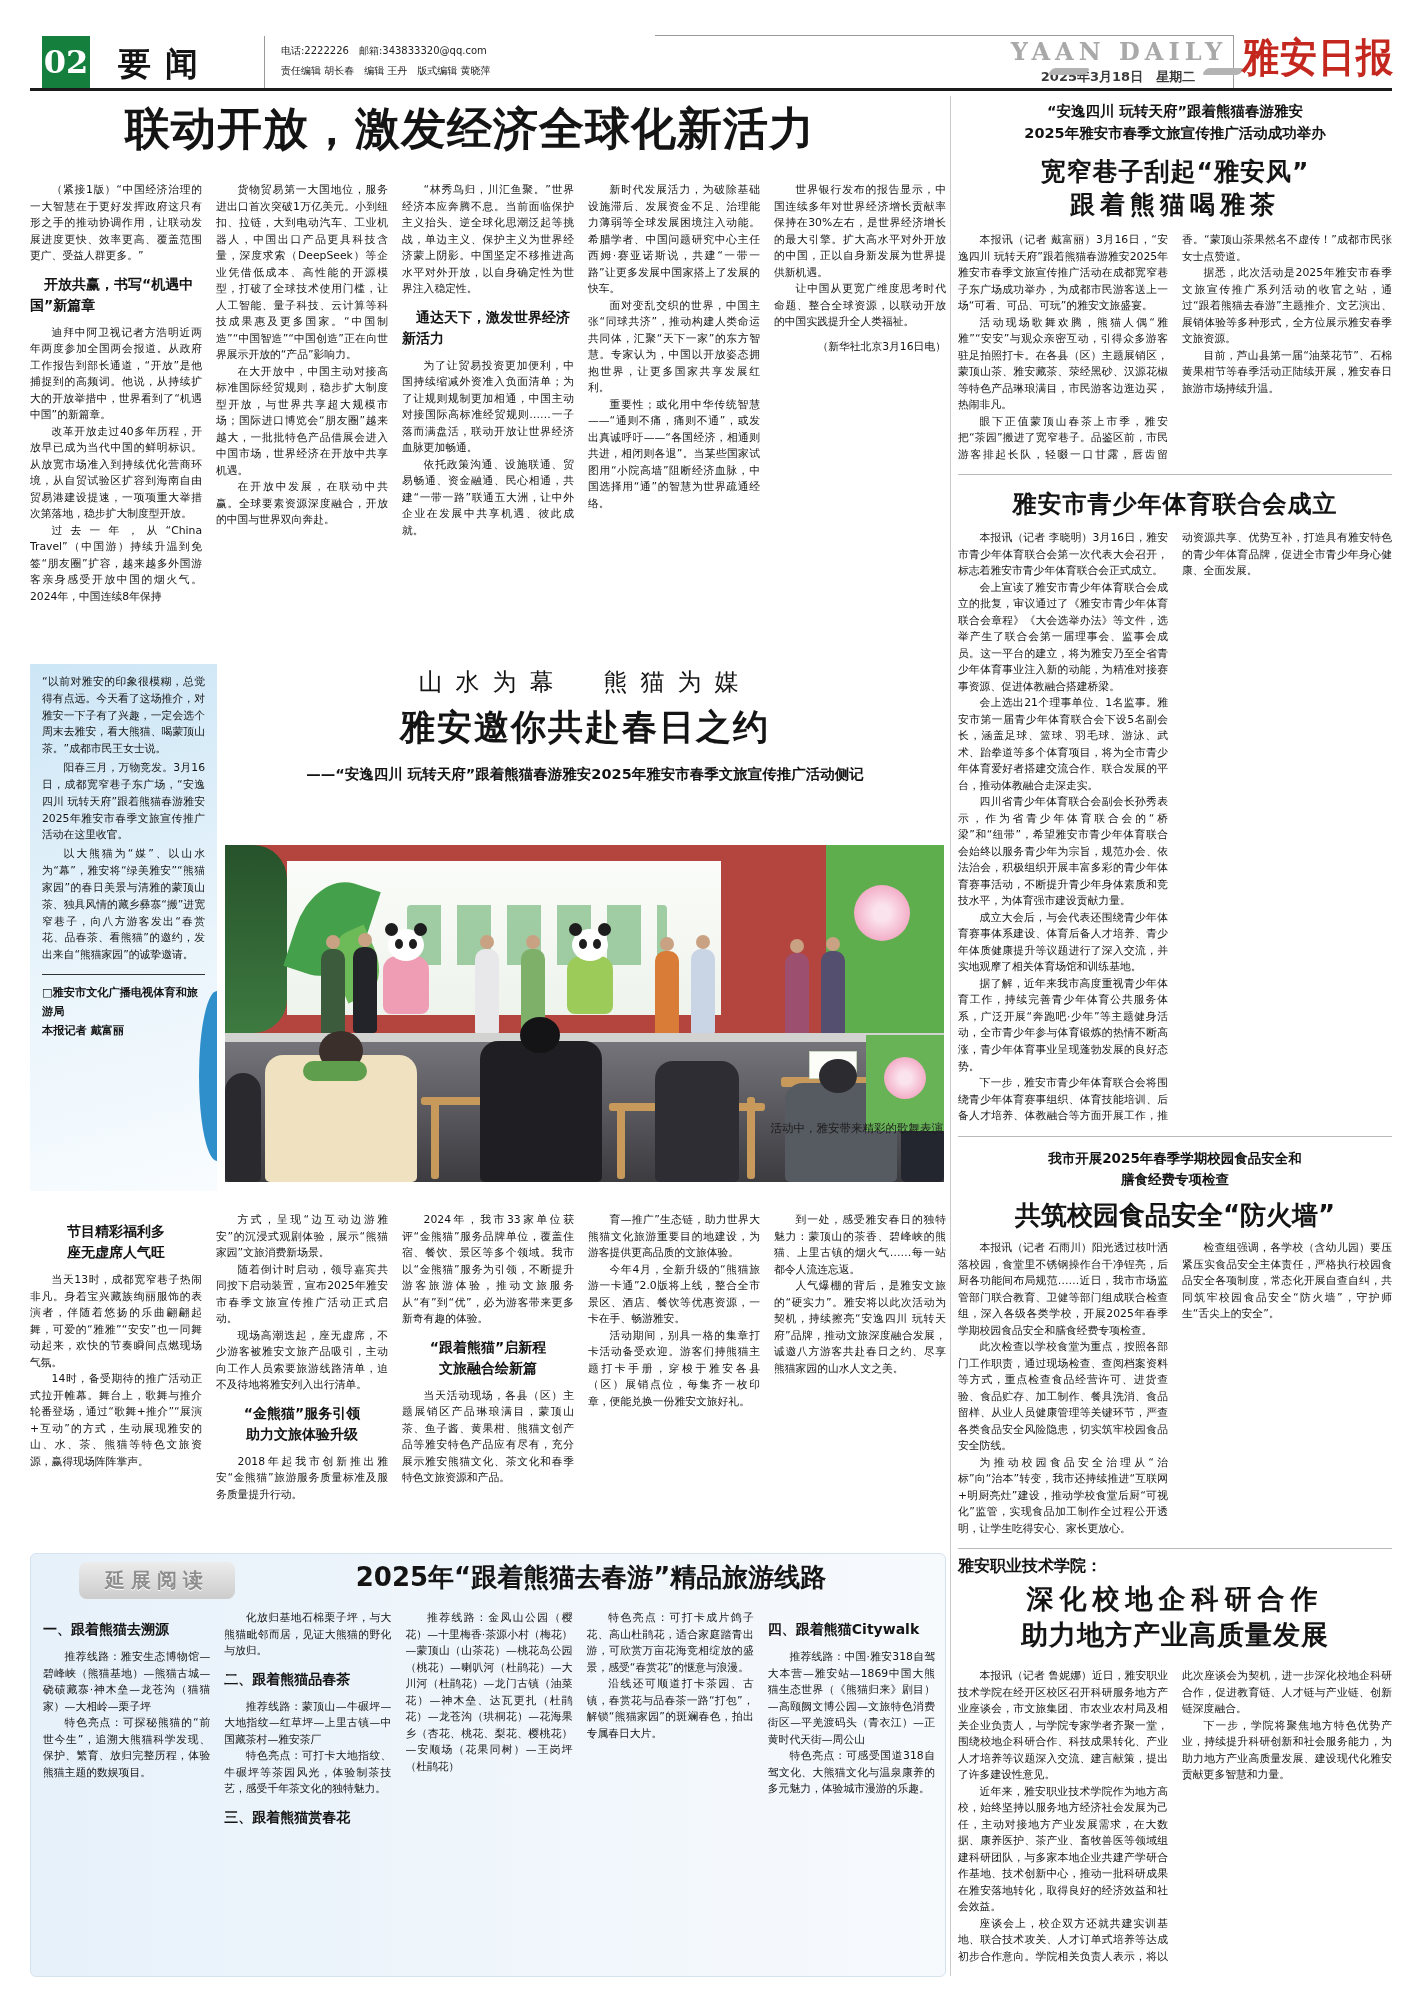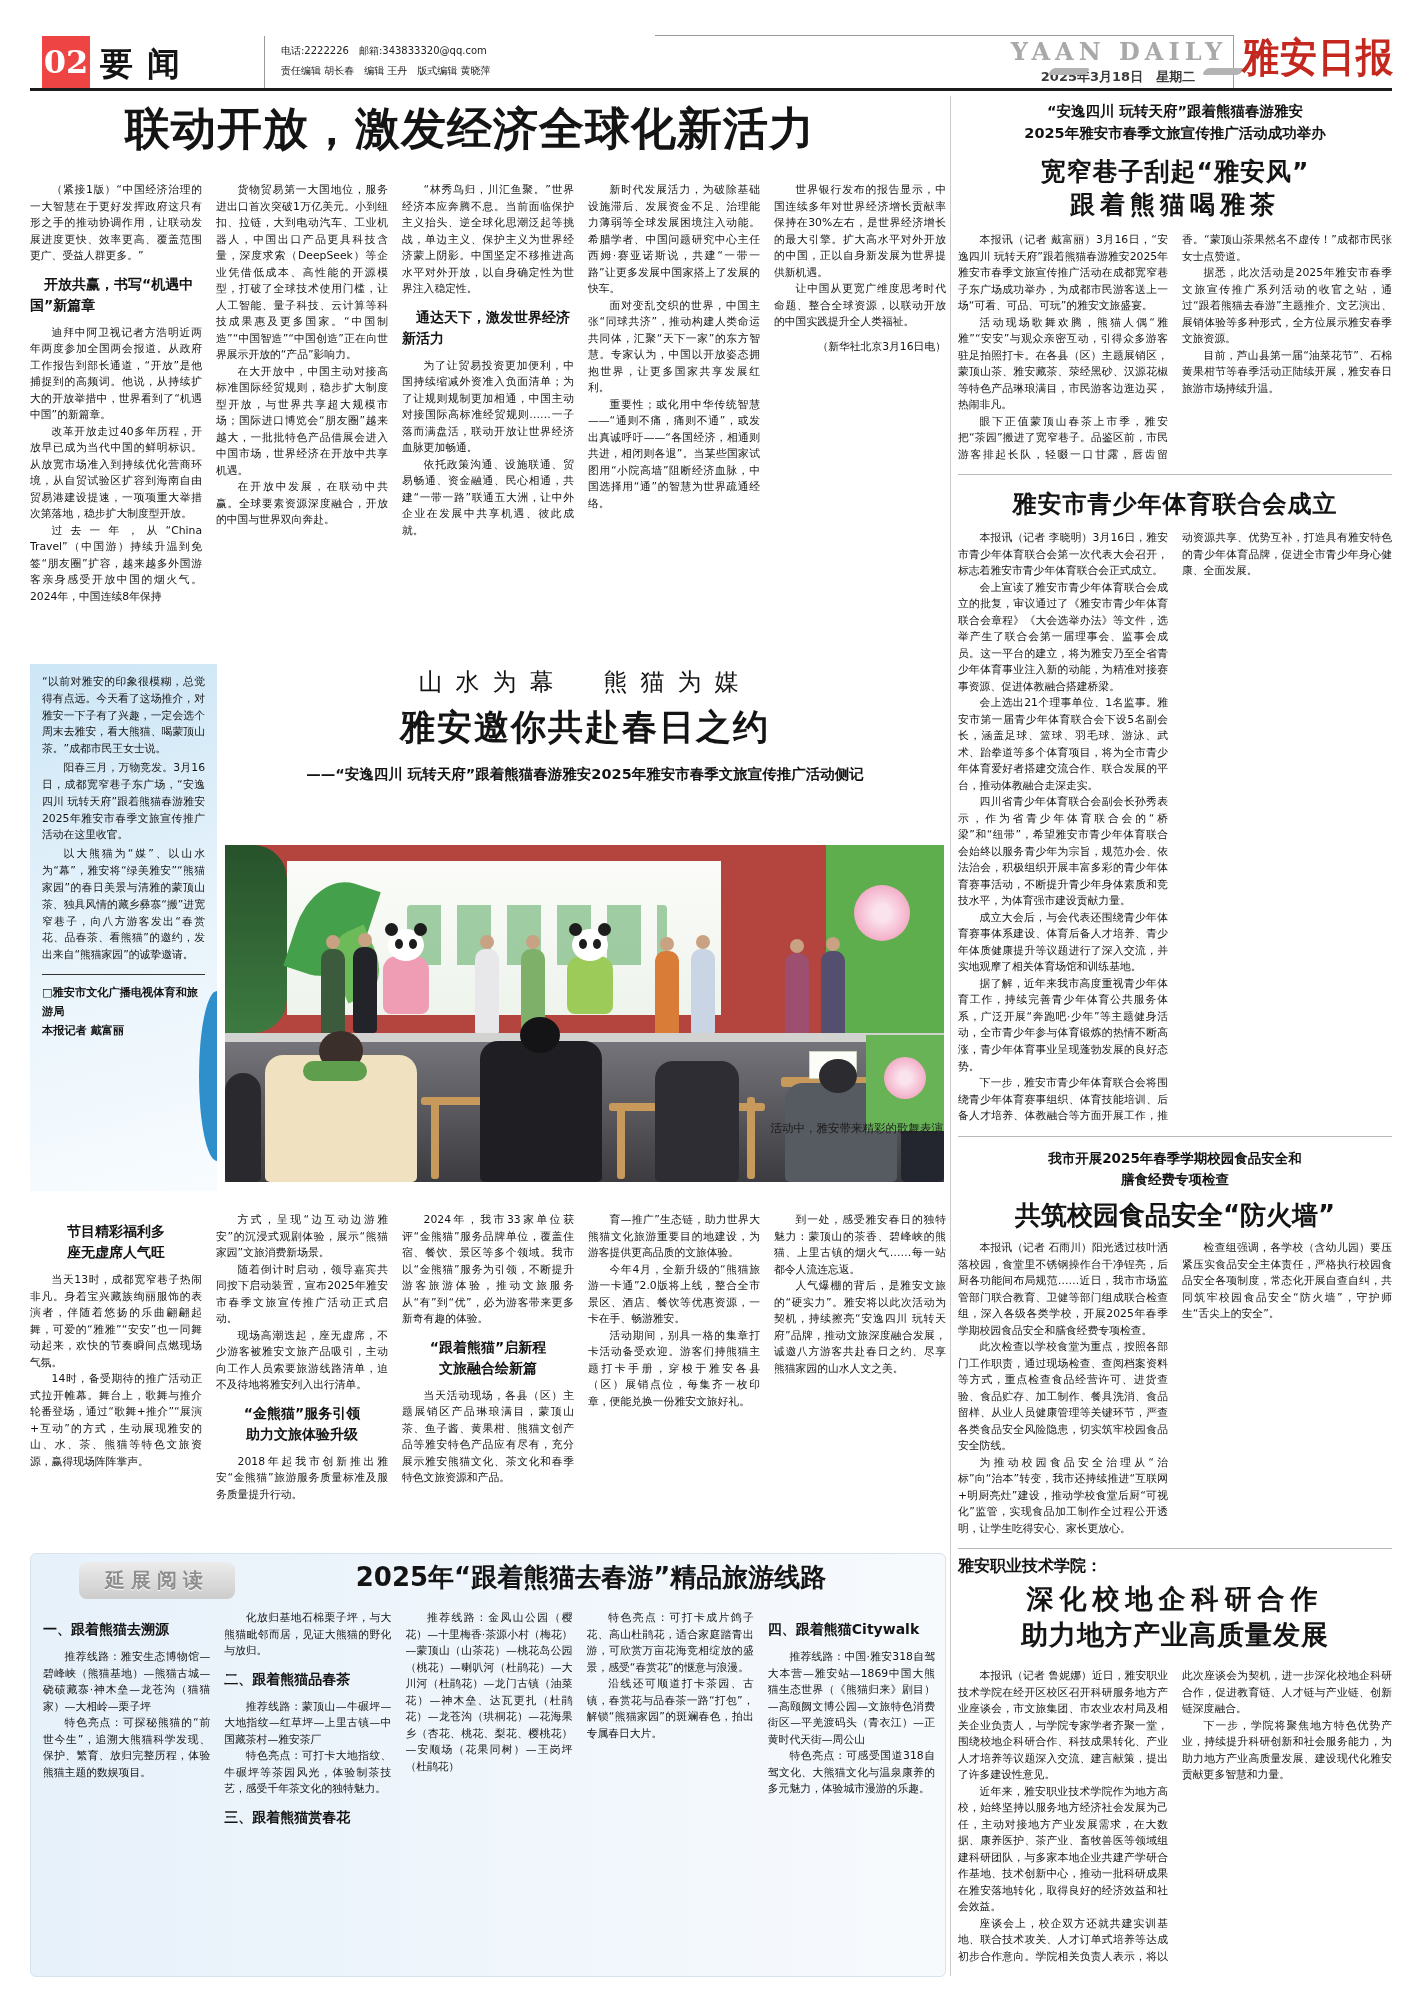--- a/index.html
+++ b/index.html
@@ -1,21 +1,21 @@
 <!DOCTYPE html>
 <html><head>
 <meta charset="utf-8">
 <style>
   html,body{margin:0;padding:0;background:#e8e8e8;}
   .page{position:relative;width:1422px;height:2004px;margin:0 auto;background:#fff;
         font-family:"DejaVu Sans","Liberation Sans",sans-serif;color:#141414;overflow:hidden;}
   
-  .pg-no{position:absolute;left:42px;top:36px;width:48px;height:53px;background:#ef4444;color:#fff;
+  .pg-no{position:absolute;left:42px;top:36px;width:48px;height:53px;background:#15803d;color:#fff;
          font-size:32px;font-weight:bold;text-align:center;line-height:53px;font-family:"DejaVu Serif",serif;}
-  .section{position:absolute;left:100px;top:42px;font-size:33px;font-weight:900;letter-spacing:14px;}
+  .section{position:absolute;left:118px;top:42px;font-size:33px;font-weight:900;letter-spacing:14px;}
   .hdr-vline{position:absolute;left:264px;top:36px;height:53px;width:0;border-left:1px solid #9a9a9a;}
   .contact{position:absolute;left:281px;top:41px;font-size:10px;line-height:2.0;color:#222;}
   .paper-en{position:absolute;left:1005px;top:37px;width:228px;text-align:center;font-size:24px;
             color:#a9a9a9;letter-spacing:5px;font-weight:bold;font-family:"DejaVu Serif",serif;}
   .hdr-topline{position:absolute;left:655px;top:35px;width:578px;border-top:1px solid #9a9a9a;}
   .hdr-vline2{position:absolute;left:1233px;top:35px;height:54px;border-left:1px solid #9a9a9a;}
   .date{position:absolute;left:1000px;top:68px;width:236px;text-align:center;font-size:13px;font-weight:bold;color:#3a3a3a;}
   .date .bar{display:inline-block;width:38px;height:7px;background:#b3b3b3;transform:skewX(-35deg);margin:0 9px;vertical-align:2px;}
   .paper-cn{position:absolute;left:1242px;top:33px;width:152px;font-size:37px;font-weight:900;color:#c3271e;
             font-family:"DejaVu Serif",serif;letter-spacing:1px;transform:scaleY(1.08);}

